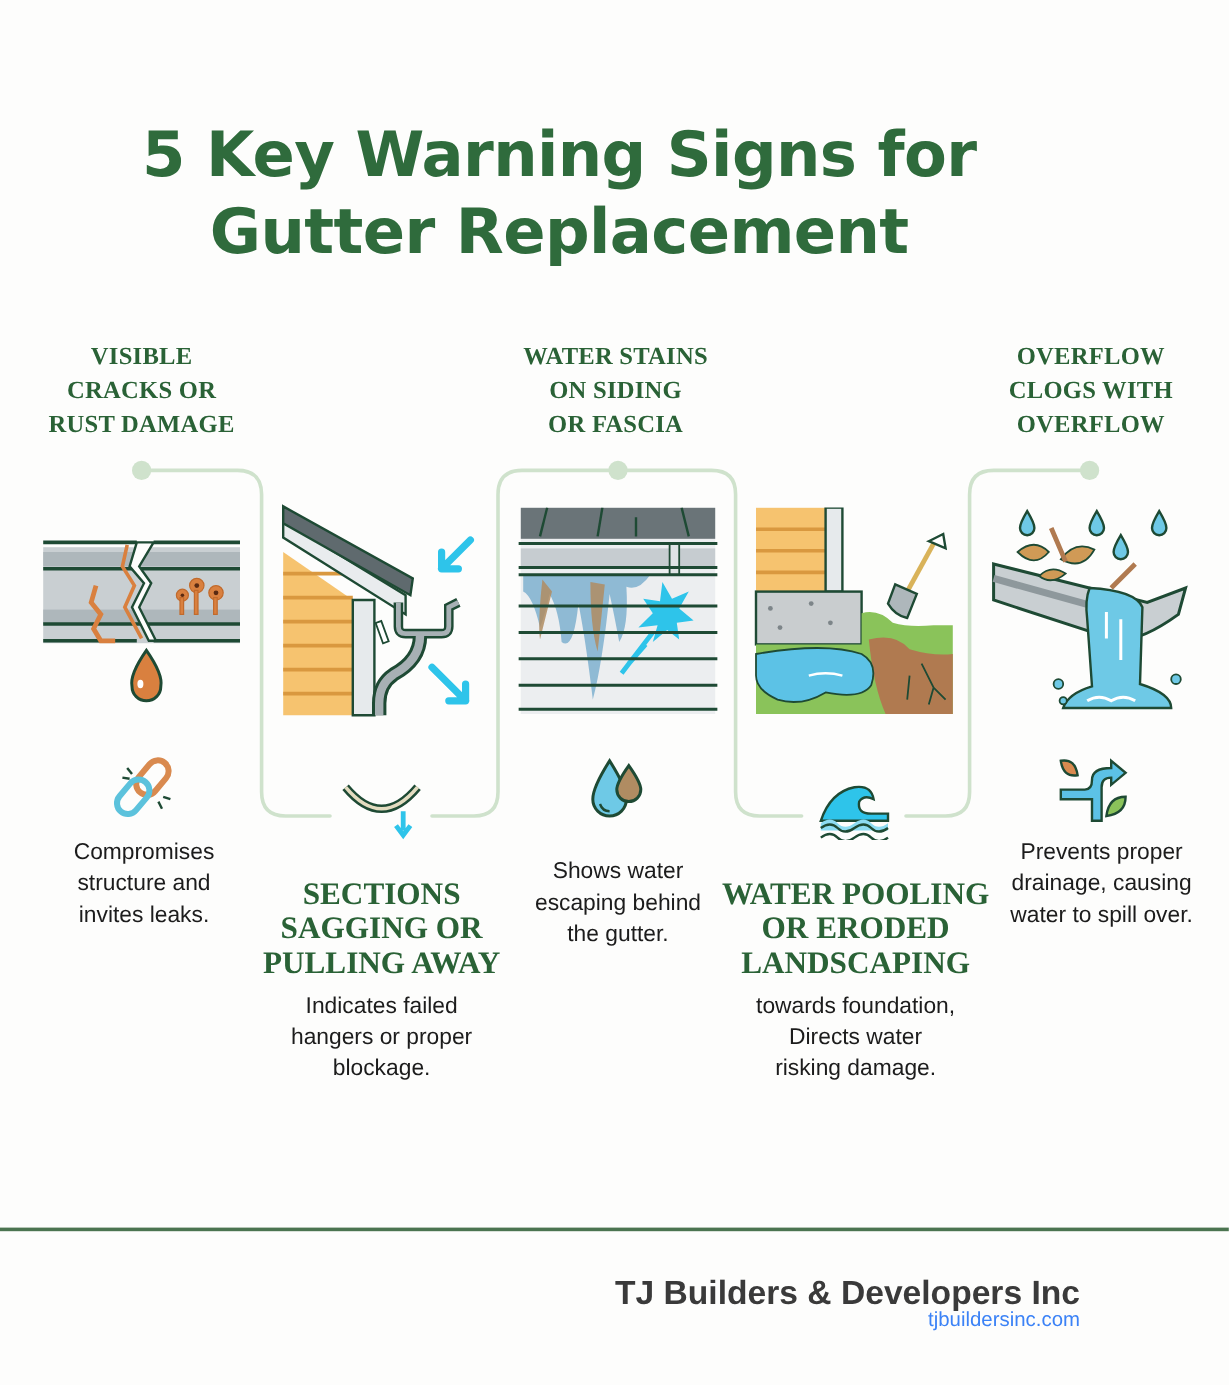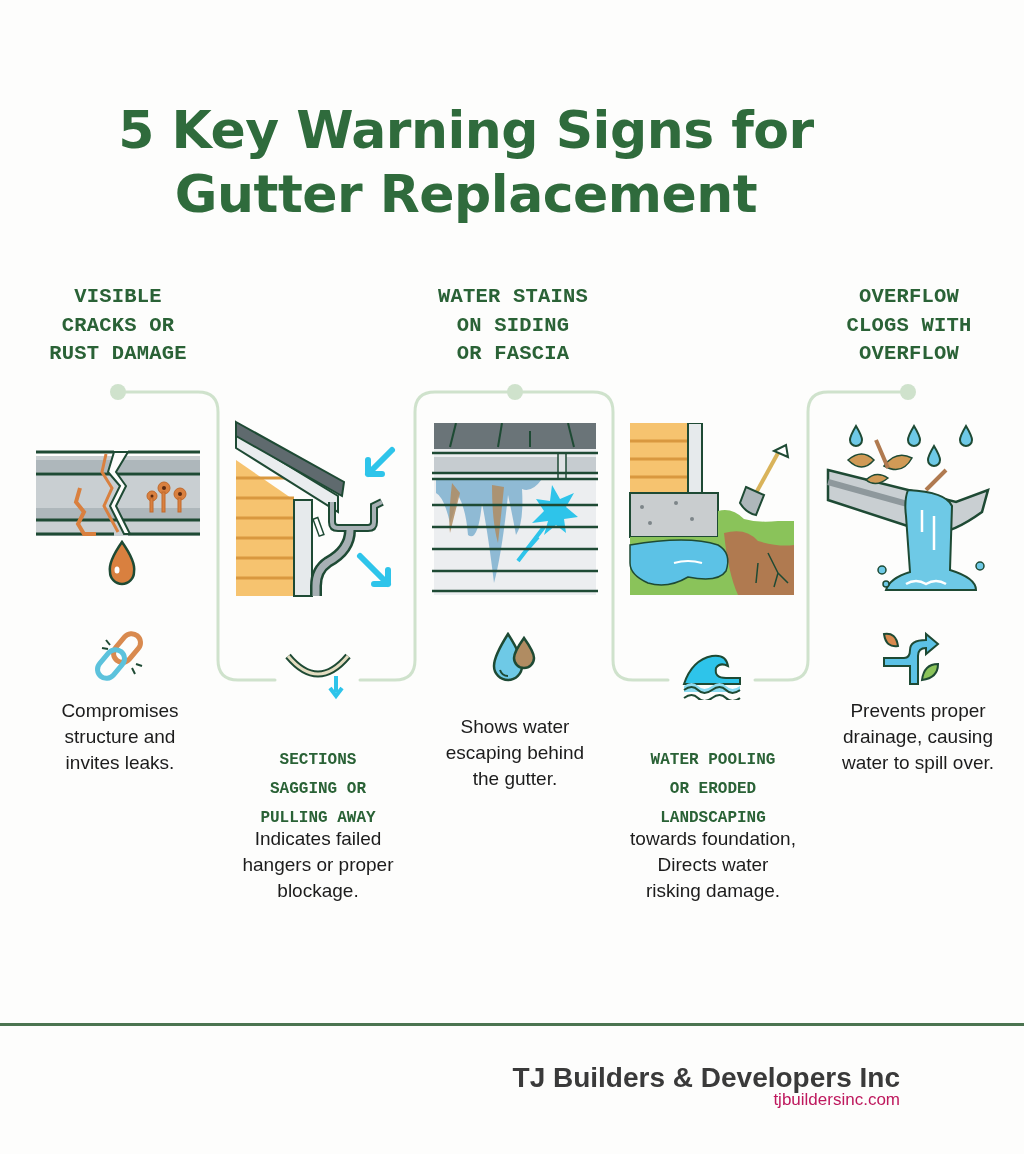--- a/index.html
+++ b/index.html
@@ -7,38 +7,38 @@
     width: 1024px; height: 1154px; background: #fdfdfc; position: relative; overflow: hidden;
     font-family: "Liberation Sans", "DejaVu Sans", sans-serif;
   }
   .title {
     position: absolute; left: 0; top: 98px; width: 932px; text-align: center;
     color: #2f6b3c; font-family: "DejaVu Sans", sans-serif; font-weight: bold;
     font-size: 52px; line-height: 64px; letter-spacing: -0.5px; margin: 0;
   }
   .heading {
     position: absolute; text-align: center; color: #2a6236; font-weight: bold;
-    font-family: Liberation Mono, monospace; font-size: 20.5px; line-height: 28.5px;
+    font-family: Liberation Serif, serif; font-size: 20.5px; line-height: 28.5px;
     letter-spacing: 0.2px;
   }
   .desc {
     position: absolute; text-align: center; color: #1c1c1c; font-size: 19px; line-height: 26px;
     font-family: "Liberation Sans", sans-serif;
   }
-  .heading.low { font-family: Liberation Mono, monospace; font-size: 16px; line-height: 29px; letter-spacing: 0; margin-top: 16px; }
+  .heading.low { font-family: Liberation Serif, serif; font-size: 26px; line-height: 29px; letter-spacing: 0; }
   svg.connector { position: absolute; left: 0; top: 0; }
   .illus { position: absolute; }
   .icon { position: absolute; }
   .rule { position: absolute; left: 0; top: 1023px; width: 1024px; height: 3px; background: #4b7450; }
   .brand {
     position: absolute; right: 124px; top: 1066px; text-align: right; color: #3a3a3a;
     font-weight: bold; font-size: 28px; line-height: 24px;
   }
   .site {
-    position: absolute; right: 124px; top: 1090px; text-align: right; color: #be185d;
+    position: absolute; right: 124px; top: 1090px; text-align: right; color: #3b82f6;
     font-size: 17px; line-height: 20px;
   }
 </style>
 </head>
 <body>
 
 <h1 class="title">
   <span>5 Key Warning Signs for</span><br>
   <span>Gutter Replacement</span>
 </h1>

